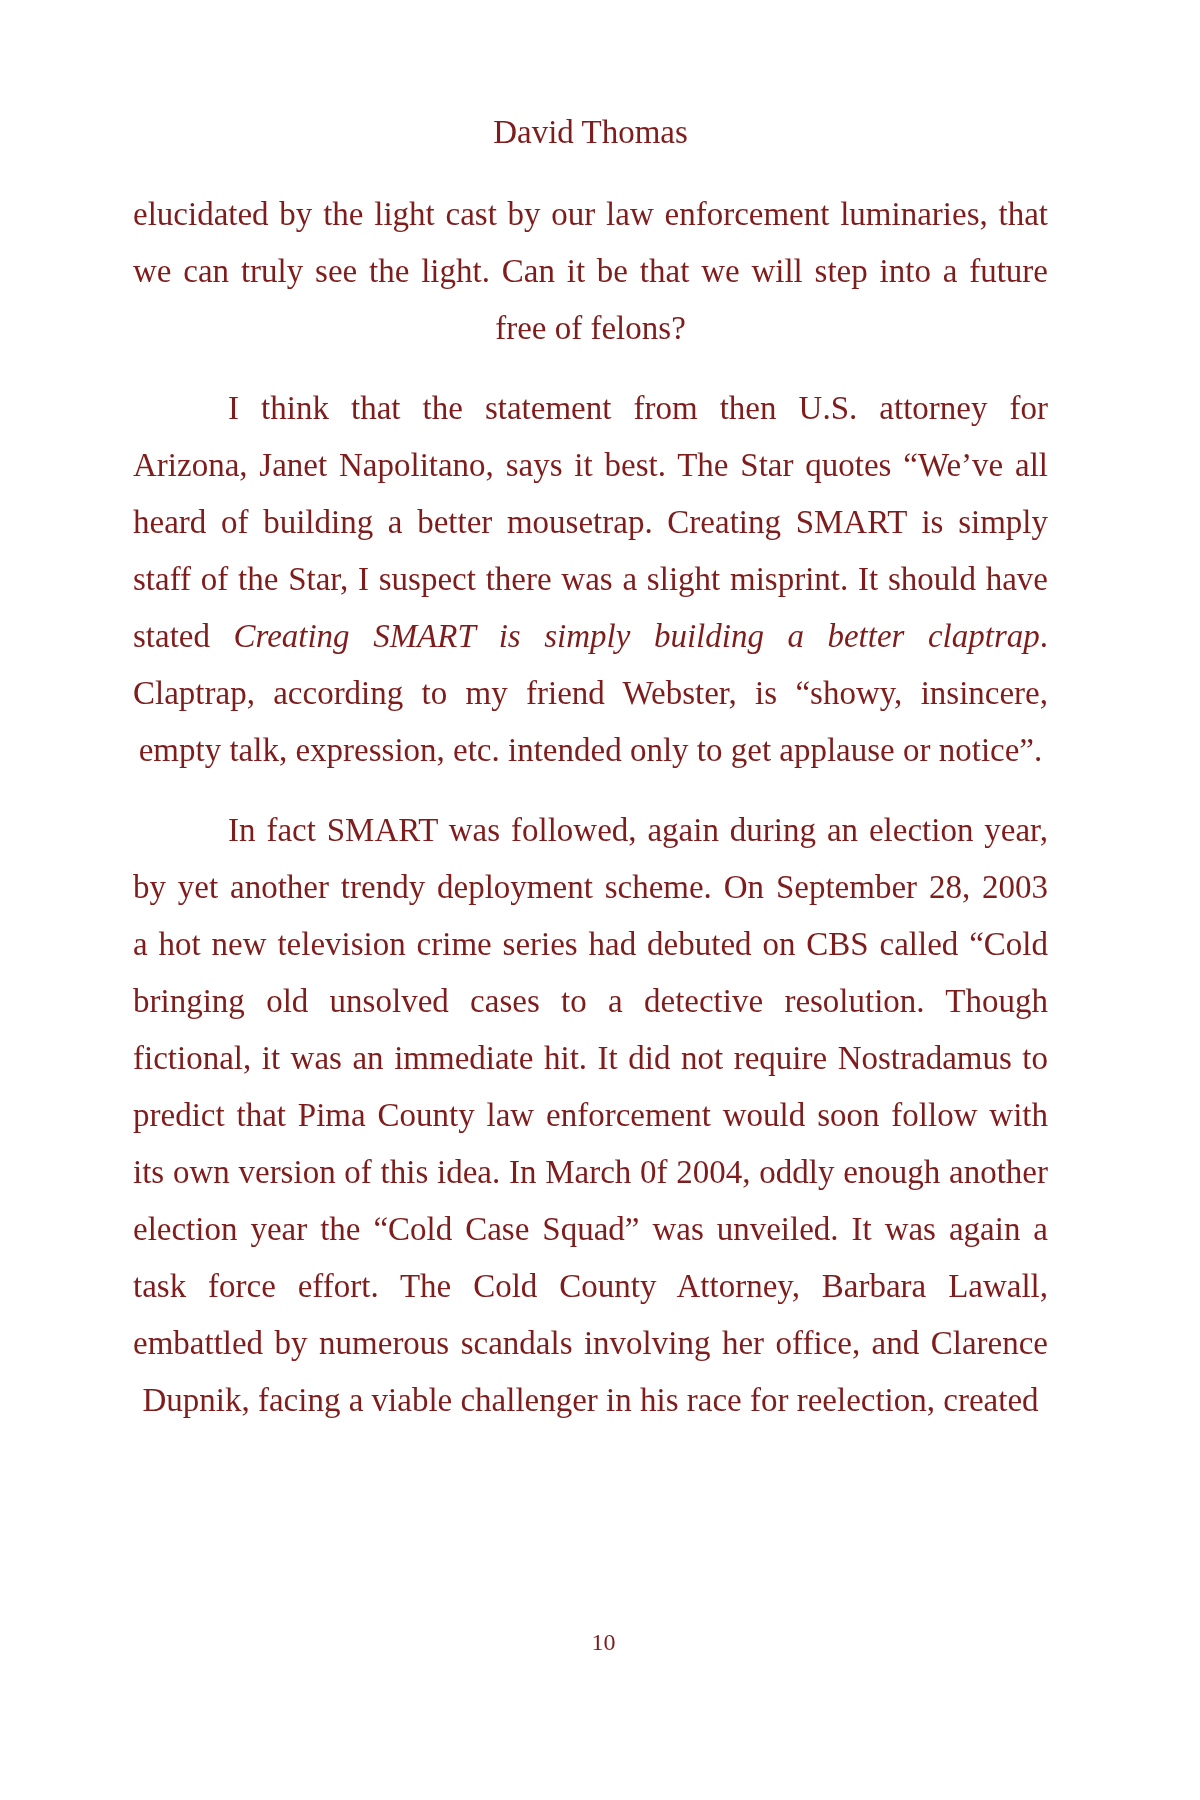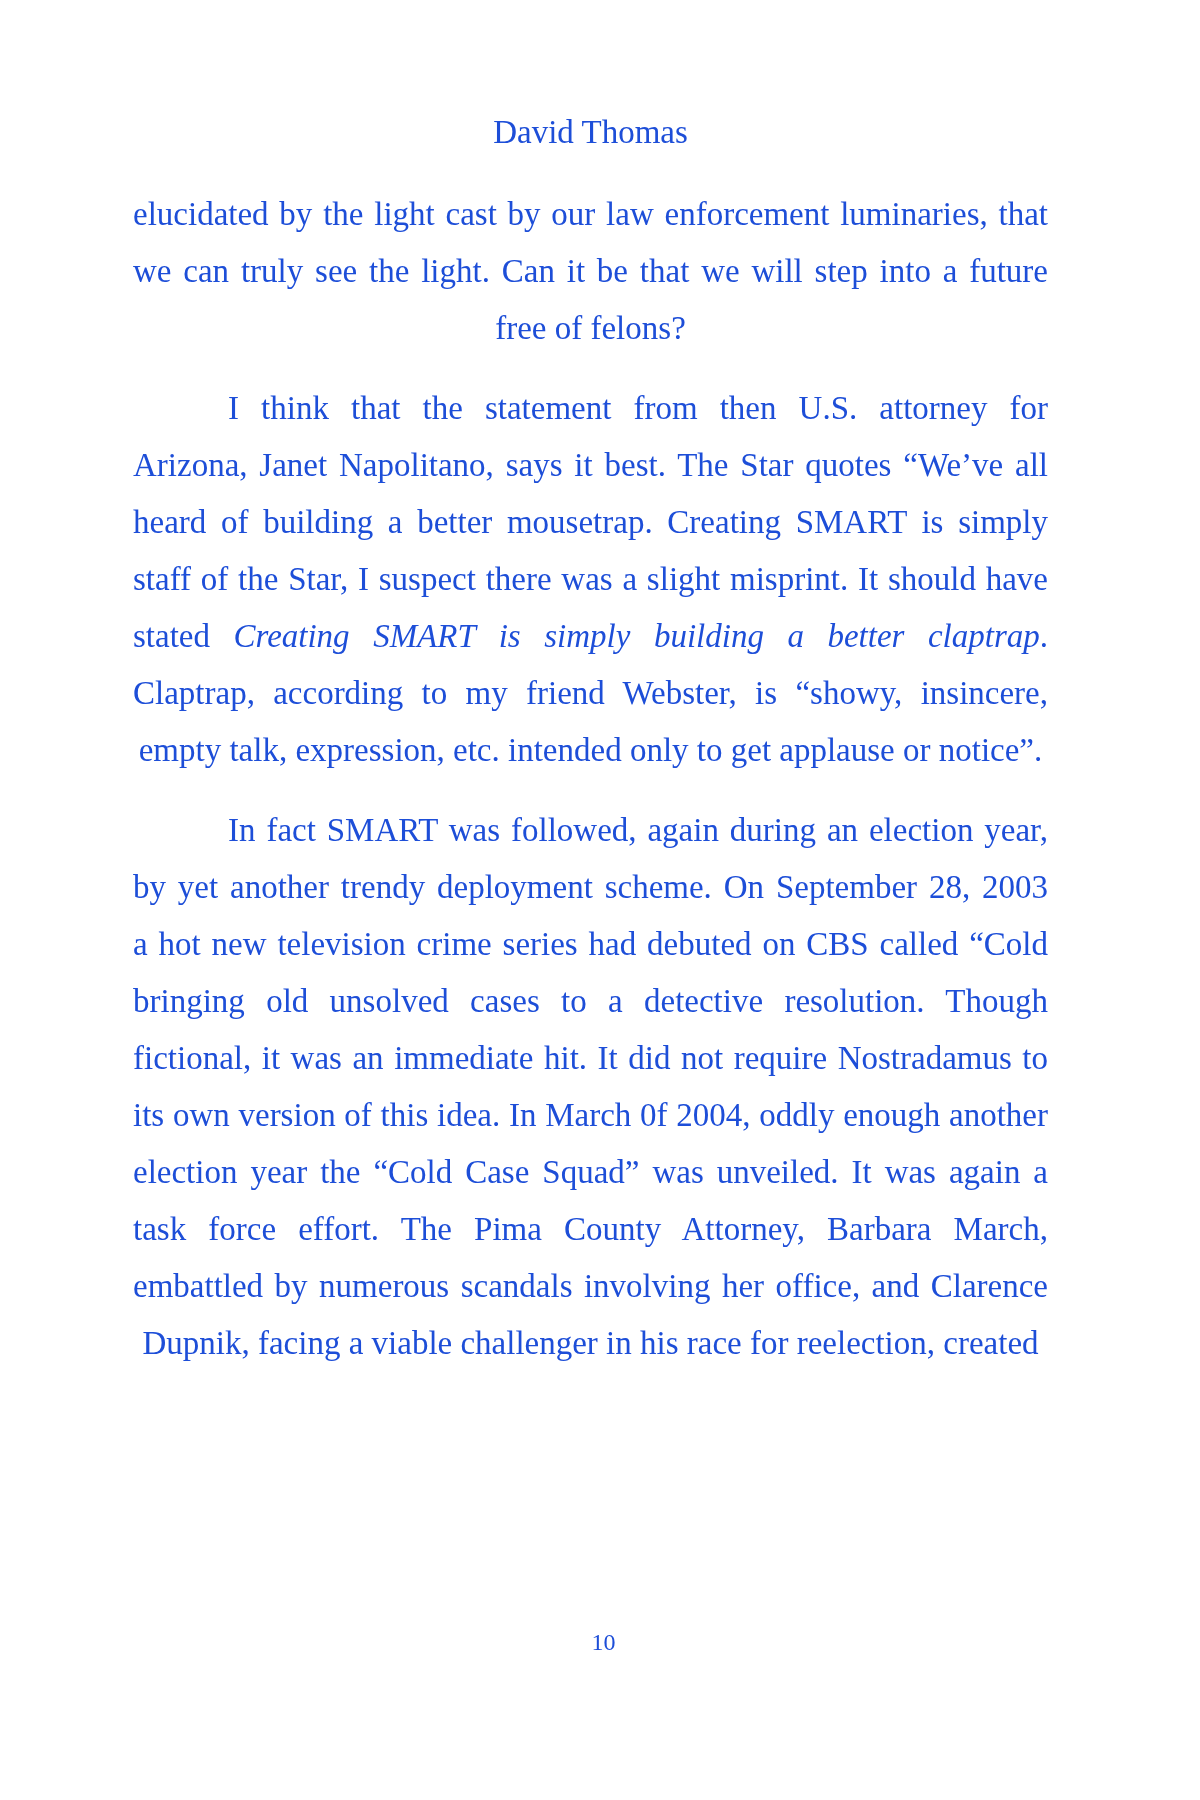--- a/index.html
+++ b/index.html
@@ -2,21 +2,21 @@
 <html><head>
 <meta charset="utf-8">
 <style>
   * { margin: 0; padding: 0; box-sizing: border-box; }
   html, body { background: #ffffff; }
   .page {
     position: relative;
     width: 1200px;
     height: 1800px;
     background: #ffffff;
-    color: #1d4ed8;
+    color: #7f1d1d;
     font-family: "Liberation Serif", "DejaVu Serif", serif;
     overflow: hidden;
   }
   .running-header {
     position: absolute;
     left: 133px;
     top: 112px;
     width: 915px;
     text-align: center;
     font-size: 33px;
@@ -78,23 +78,24 @@
       <div class="line just">Claptrap, according to my friend Webster, is “showy, insincere,</div>
       <div class="line">empty talk, expression, etc. intended only to get applause or notice”.</div>
     </div>
 
     <div class="para">
       <div class="line just indent">In fact SMART was followed, again during an election year,</div>
       <div class="line just">by yet another trendy deployment scheme. On September 28, 2003</div>
       <div class="line just">a hot new television crime series had debuted on CBS called “Cold</div>
       <div class="line just">bringing old unsolved cases to a detective resolution. Though</div>
       <div class="line just">fictional, it was an immediate hit. It did not require Nostradamus to</div>
+      <div class="line just">predict that Pima County law enforcement would soon follow with</div>
       <div class="line just">its own version of this idea. In March 0f 2004, oddly enough another</div>
       <div class="line just">election year the “Cold Case Squad” was unveiled. It was again a</div>
-      <div class="line just">task force effort. The Pima County Attorney, Barbara March,</div>
+      <div class="line just">task force effort. The Cold County Attorney, Barbara Lawall,</div>
       <div class="line just">embattled by numerous scandals involving her office, and Clarence</div>
       <div class="line">Dupnik, facing a viable challenger in his race for reelection, created</div>
     </div>
 
   </div>
 
   <div class="page-number">10</div>
 
 </div>
 

